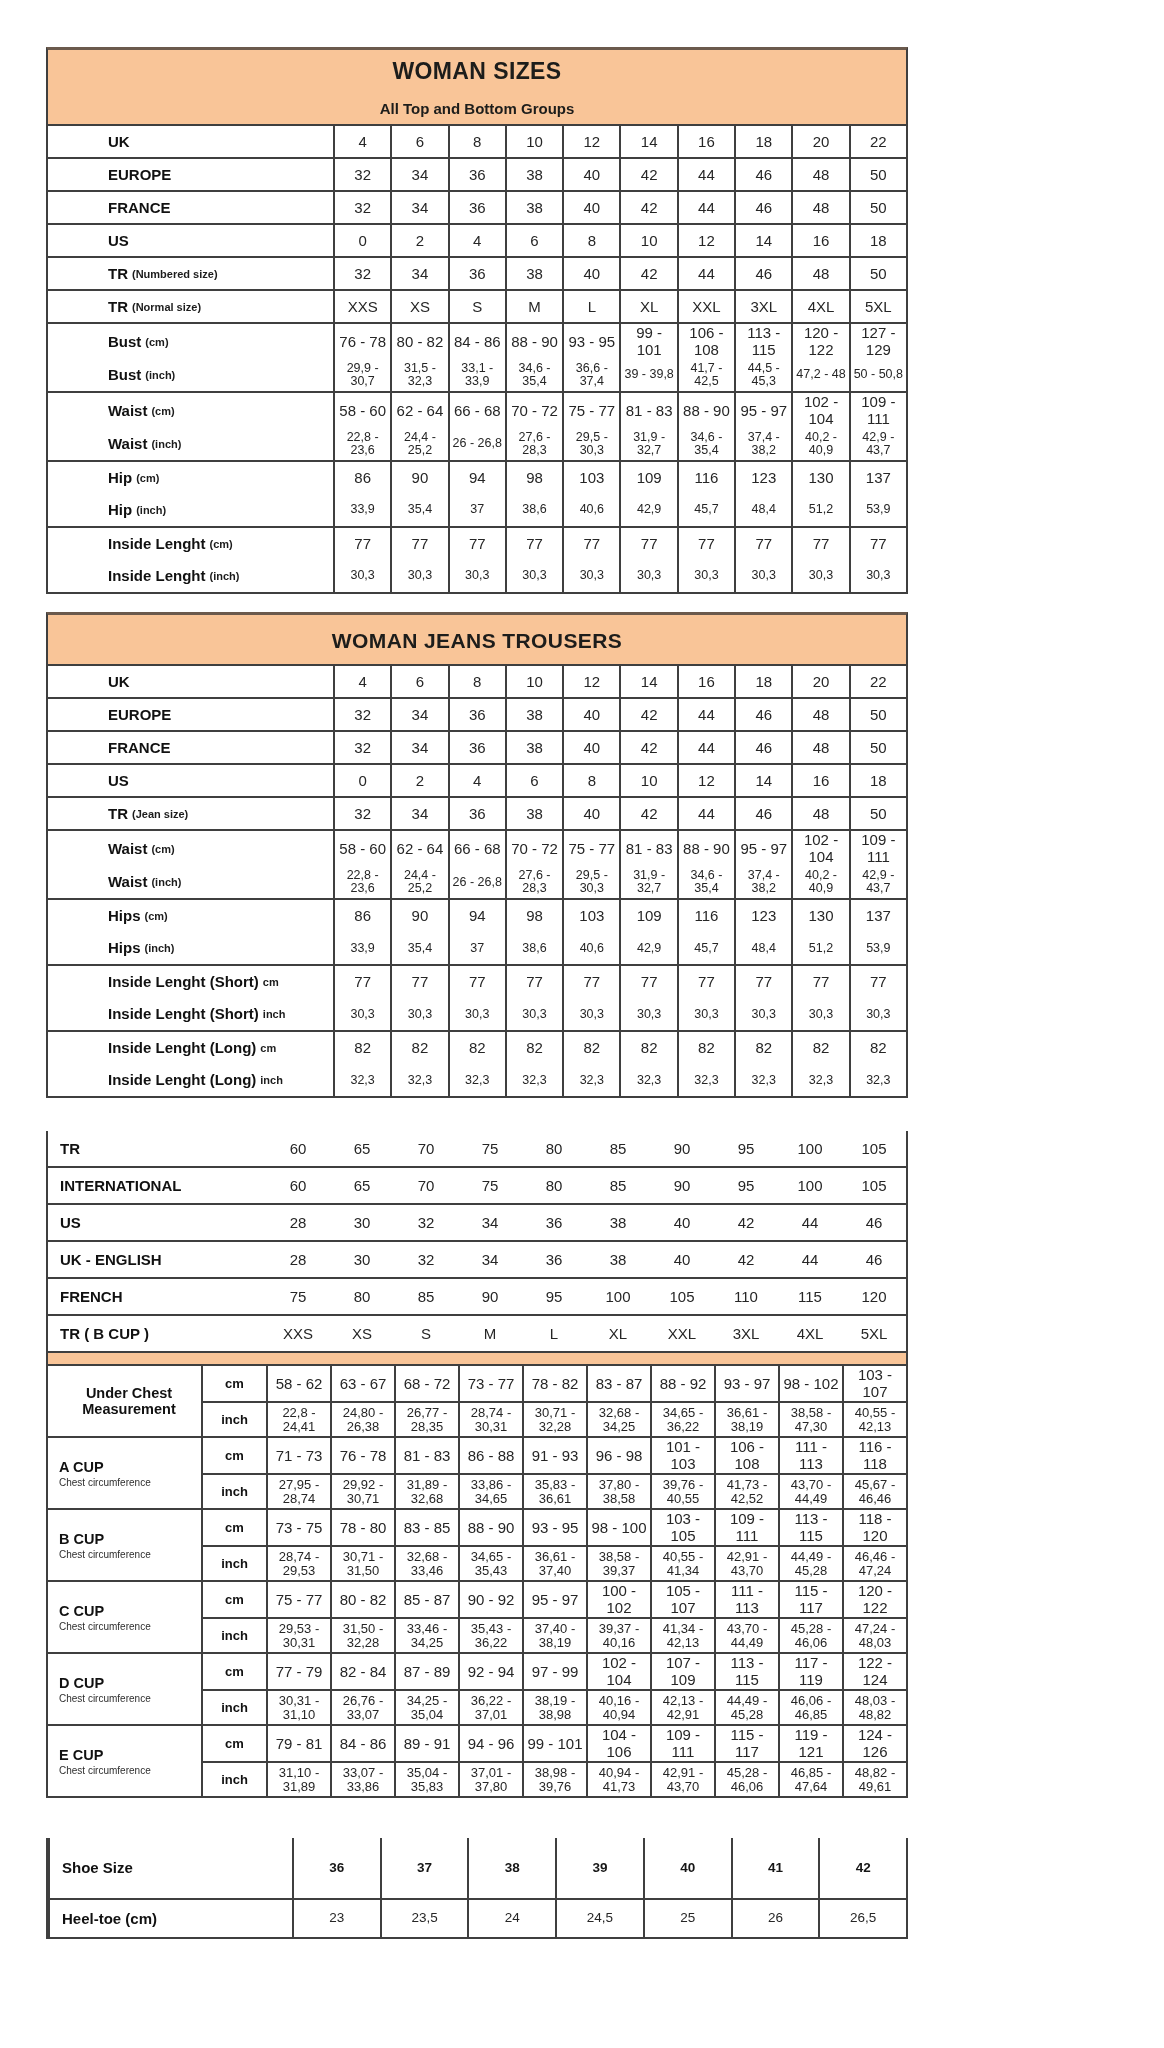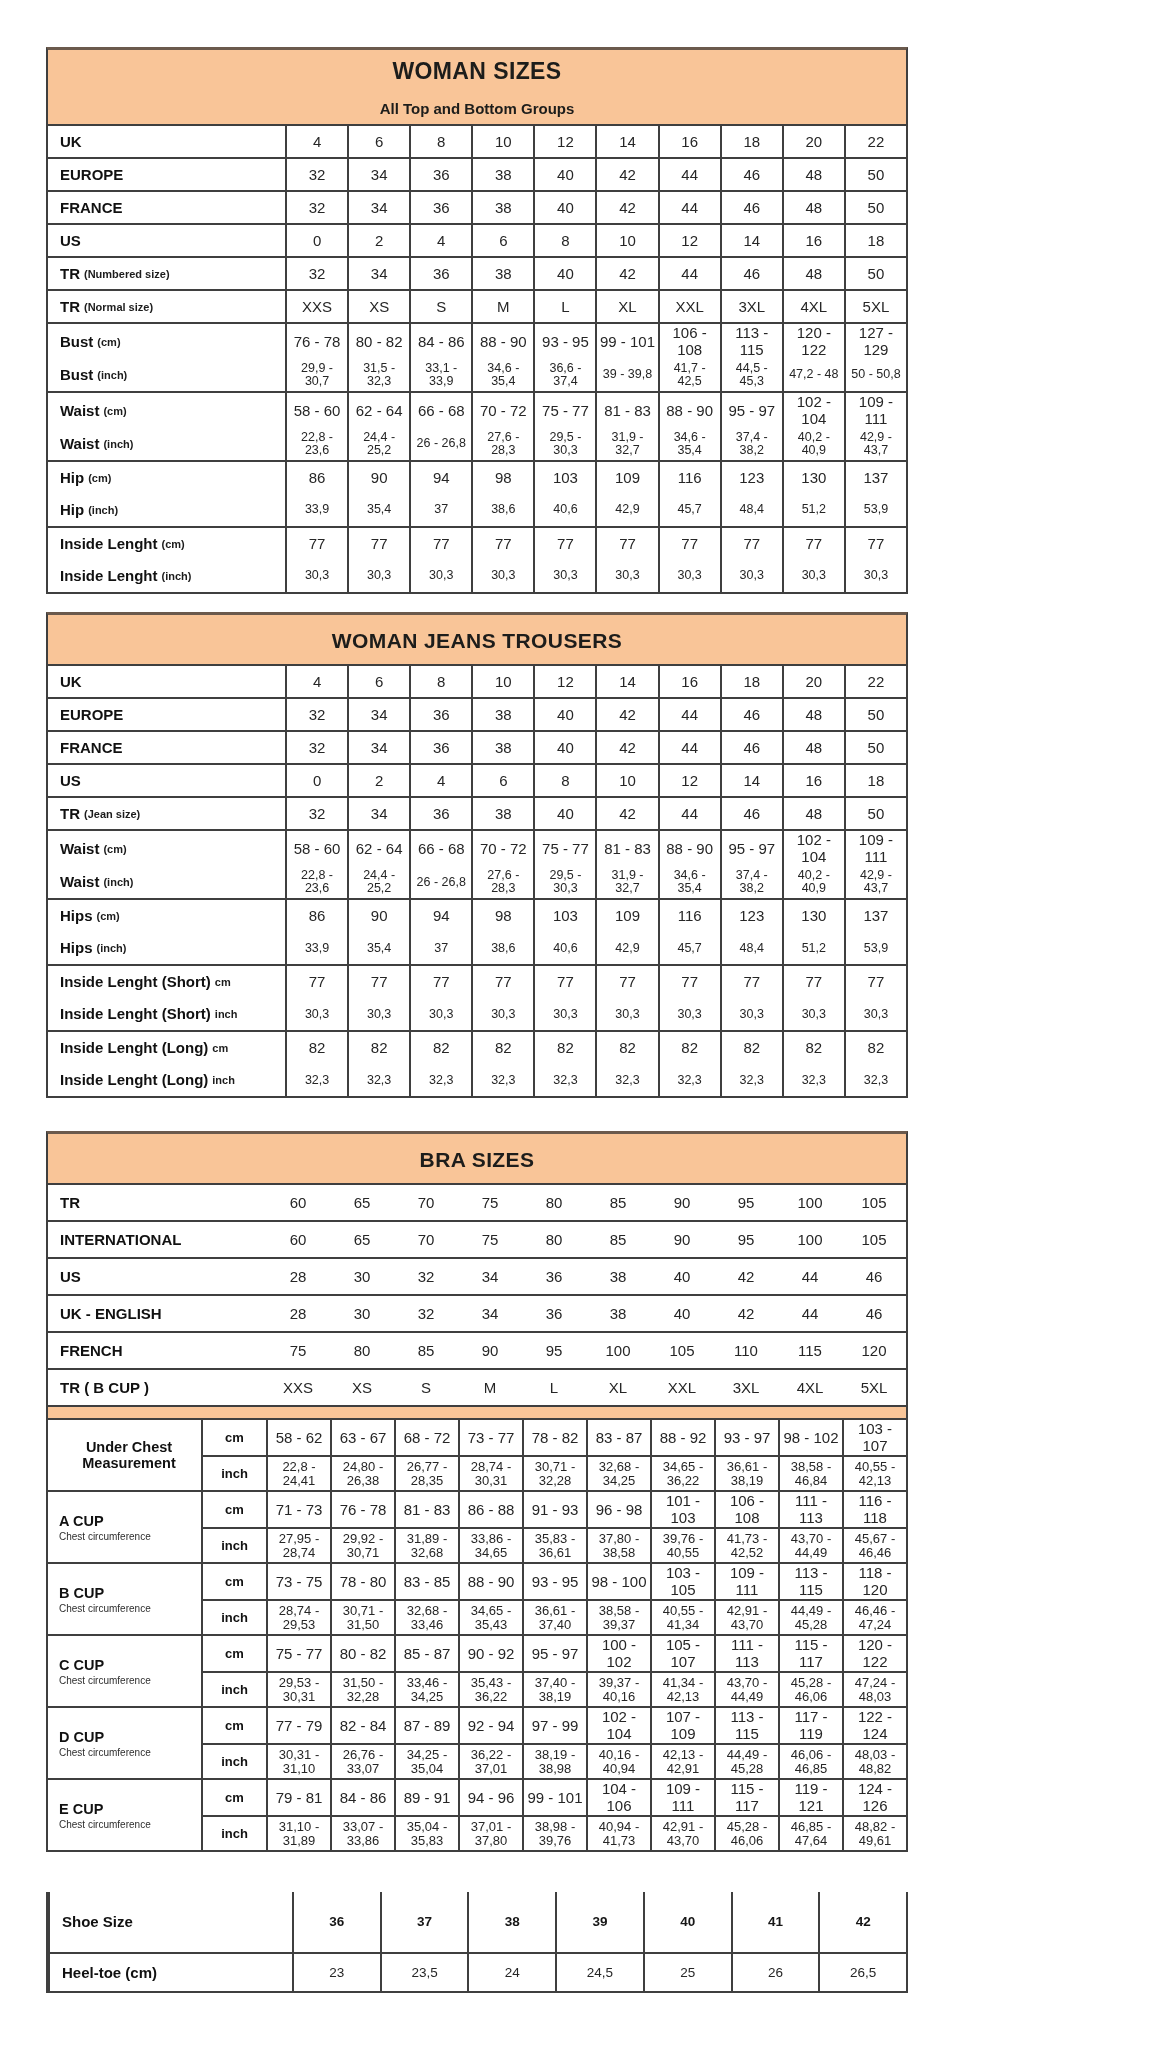--- a/index.html
+++ b/index.html
@@ -29,21 +29,21 @@
     padding:9px 4px 7px;
   }
   .tbl-header.single{padding:14px 4px 12px;}
   .t-title{font-size:23px;font-weight:bold;letter-spacing:.4px;color:var(--txt);line-height:1.1;}
   .tbl-header.single .t-title{font-size:21px;}
   .t-sub{font-size:15px;font-weight:bold;margin-top:16px;color:var(--txt);}
 
   .tbl-body{border:2px solid var(--line);border-top:none;background:#fff;}
 
   
-  .group{border-bottom:2px solid var(--line);}
+  .group{border-bottom:2px solid var(--line);padding-left:48px;}
   .group:last-child{border-bottom:none;}
   .row{display:grid;grid-template-columns:237px repeat(10,1fr);}
   .cell{
     border-left:2px solid var(--line);
     display:flex;align-items:center;justify-content:center;
     min-height:31px;font-size:15px;color:var(--val);
     padding:1px 2px;text-align:center;line-height:1.1;
   }
   .row .cell:first-child,.cup-group .cell.cup-label-cell{border-left:none;}
   .label-cell{justify-content:flex-start;padding-left:12px;text-align:left;}
@@ -561,23 +561,20 @@
             <div class="cell val small">32,3</div>
             <div class="cell val small">32,3</div>
             <div class="cell val small">32,3</div>
             <div class="cell val small">32,3</div>
           </div>
         </div>
       </div>
   </section>
 
   <section class="tbl tbl-3">
-    <header class="tbl-header single">
-      <div class="t-title">BRA SIZES</div>
-    </header>
     <div class="tbl-body">
         <div class="bra-row">
           <div class="cell label-cell">
             <span class="lbl">TR</span>
           </div>
           <div class="cell val">60</div>
           <div class="cell val">65</div>
           <div class="cell val">70</div>
           <div class="cell val">75</div>
           <div class="cell val">80</div>
@@ -680,21 +677,21 @@
           <div class="cell val first">103 - 107</div>
           <div class="cell unit-cell">inch</div>
           <div class="cell val tiny">22,8 - 24,41</div>
           <div class="cell val tiny">24,80 - 26,38</div>
           <div class="cell val tiny">26,77 - 28,35</div>
           <div class="cell val tiny">28,74 - 30,31</div>
           <div class="cell val tiny">30,71 - 32,28</div>
           <div class="cell val tiny">32,68 - 34,25</div>
           <div class="cell val tiny">34,65 - 36,22</div>
           <div class="cell val tiny">36,61 - 38,19</div>
-          <div class="cell val tiny">38,58 - 46,84</div>
+          <div class="cell val tiny">38,58 - 47,30</div>
           <div class="cell val tiny">40,55 - 42,13</div>
         </div>
         <div class="cup-group">
           <div class="cell cup-label-cell">
             <div class="lbl">A CUP</div>
             <div class="sublbl">Chest circumference</div>
           </div>
           <div class="cell unit-cell first">cm</div>
           <div class="cell val first">71 - 73</div>
           <div class="cell val first">76 - 78</div>

